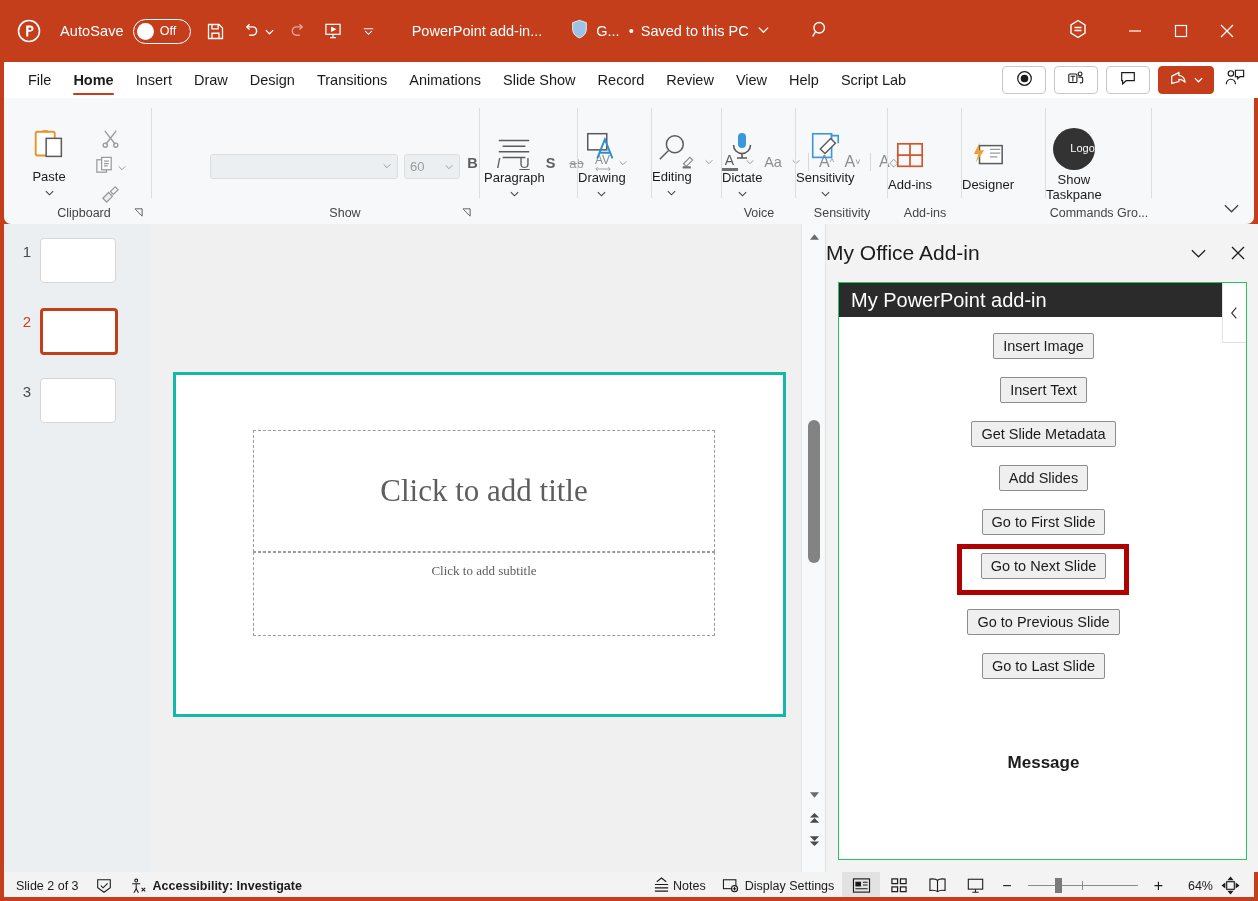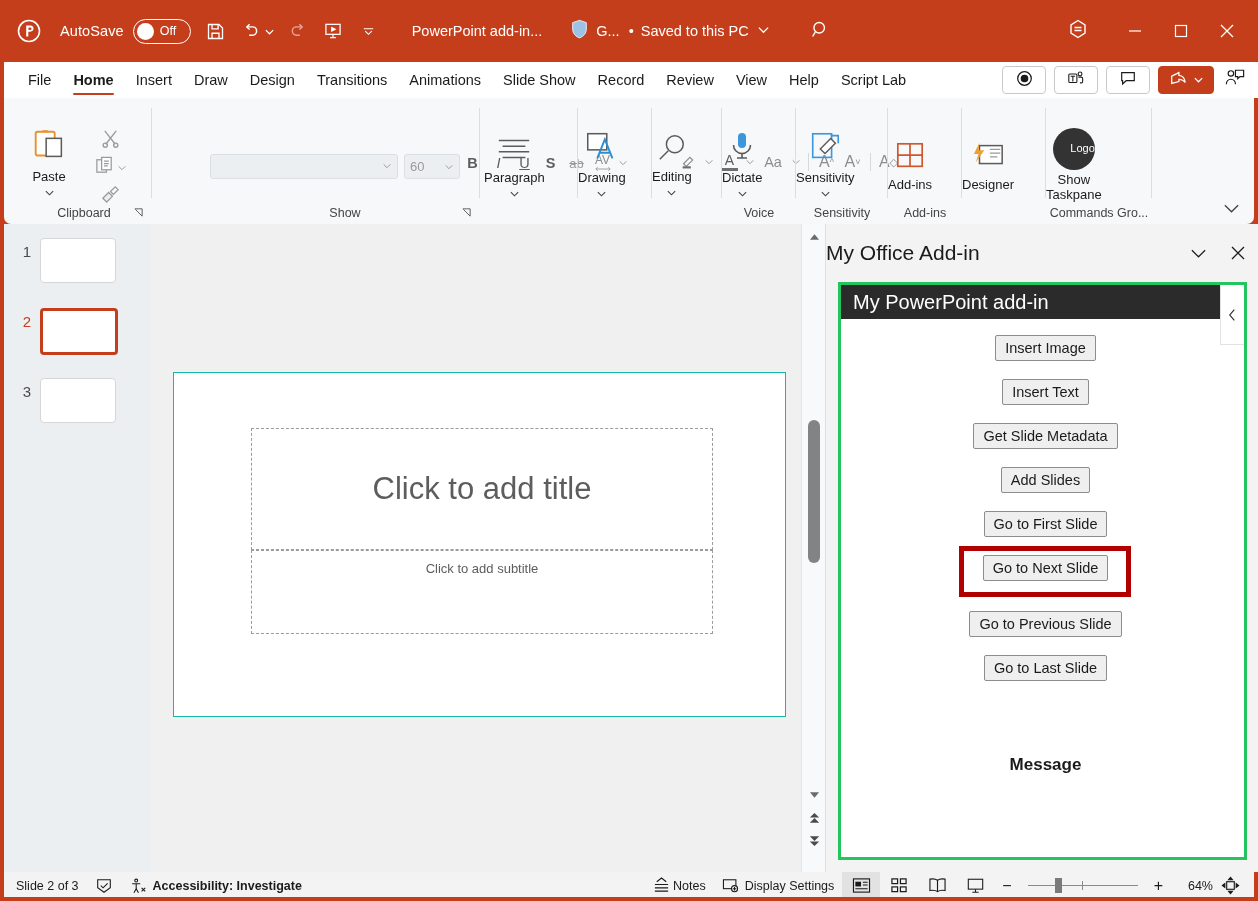--- a/index.html
+++ b/index.html
@@ -149,21 +149,21 @@
   }
   .thumb.sel { border: 3px solid #c43e1c; width: 78px; height: 47px; }
   .thumbnum.sel { color: #c43e1c; }
 
   .canvaspane {
     position: absolute; left: 147px; top: 0; width: 650px; height: 648px;
     background: #f0f0f0;
   }
   .slide {
     position: absolute; left: 22px; top: 148px; width: 613px; height: 345px;
-    background: #fff; border: 1px solid #14b8a6;
+    background: #fff; border: 3px solid #14b8a6; font-family: Liberation Serif, serif;
   }
   .ph {
     position: absolute; border: 1px dashed #9b9b9b;
     display: flex; align-items: center; justify-content: center;
   }
   .ph-title {
     left: 77px; top: 55px; width: 462px; height: 122px;
     font-size: 31px; color: #5d5d5d; font-weight: 300;
   }
   .ph-sub {
@@ -190,21 +190,21 @@
   .tp-header {
     position: absolute; left: 0; top: 0; width: 433px; height: 58px;
     display: flex; align-items: center;
   }
   .tp-title { font-size: 21px; color: #1b1b1b; font-weight: 400; }
   .tp-hbtns { position: absolute; right: 10px; display: flex; align-items: center; gap: 18px; }
   .tp-hbtn { color: #1b1b1b; display: flex; align-items: center; justify-content: center; width: 22px; height: 22px; }
 
   .addin-frame {
     position: absolute; left: 12px; top: 58px; width: 409px; height: 578px;
-    background: #fff; border: 3px solid #22c55e;
+    background: #fff; border: 1px solid #22c55e;
   }
   .addin-banner {
     position: absolute; left: 0; top: 0; width: 385px; height: 34px;
     background: #2b2b2b; display: flex; align-items: center;
   }
   .addin-banner .bt {
     margin-left: 12px; color: #fff; font-size: 20px; font-weight: 300;
   }
   .pane-collapse {
     position: absolute; right: 0; top: 0; width: 24px; height: 60px;

